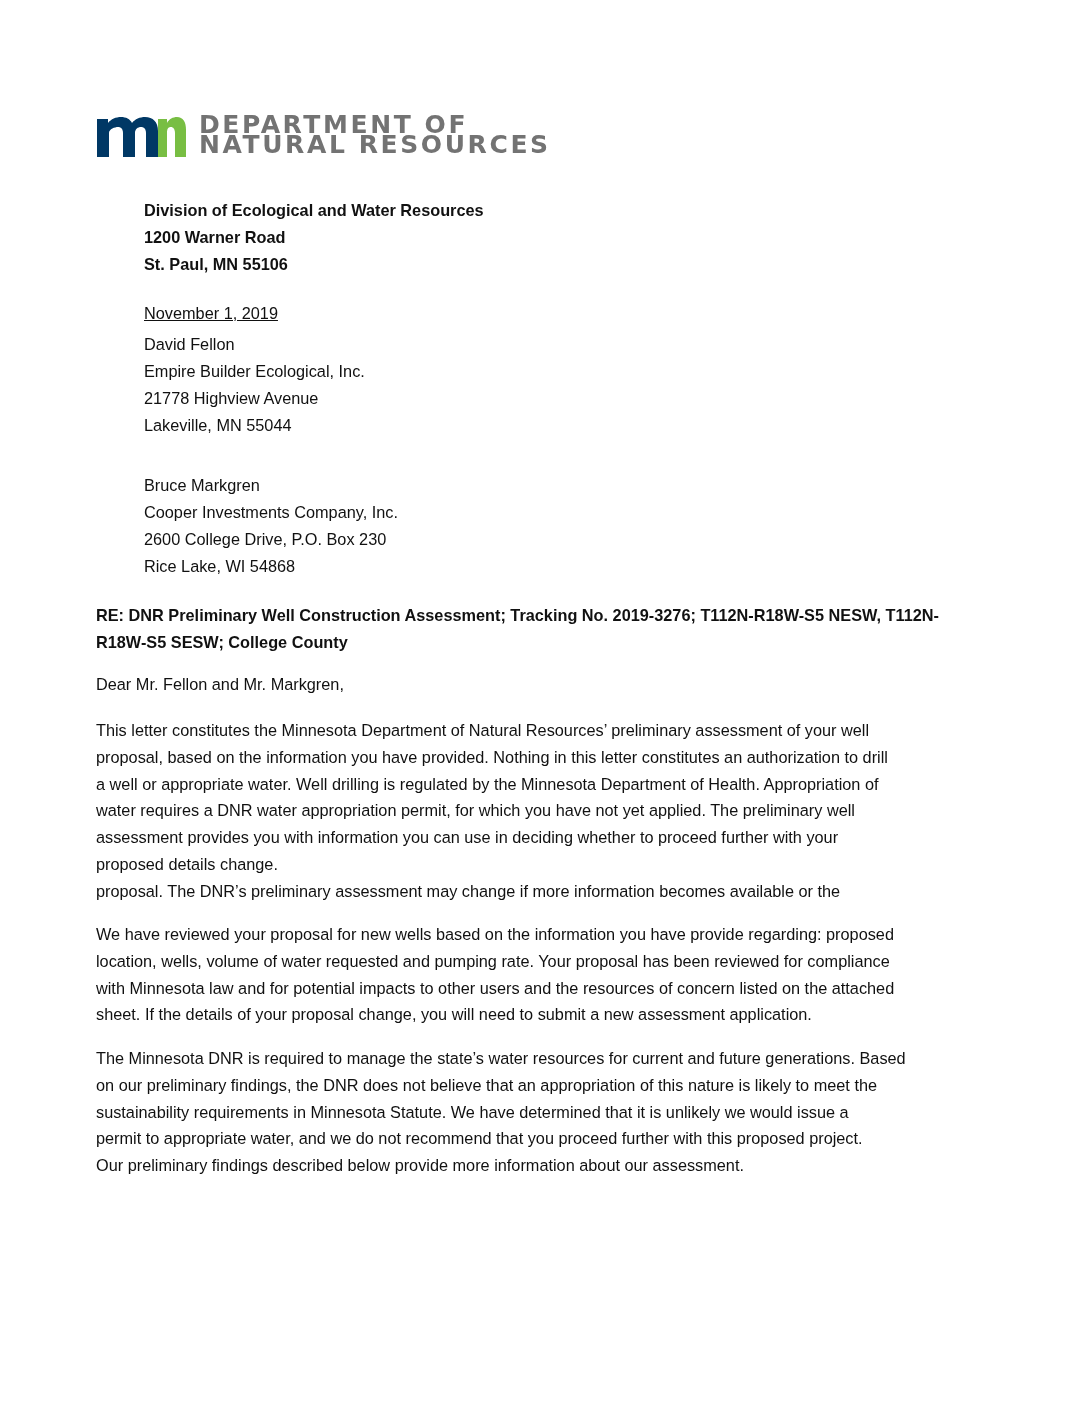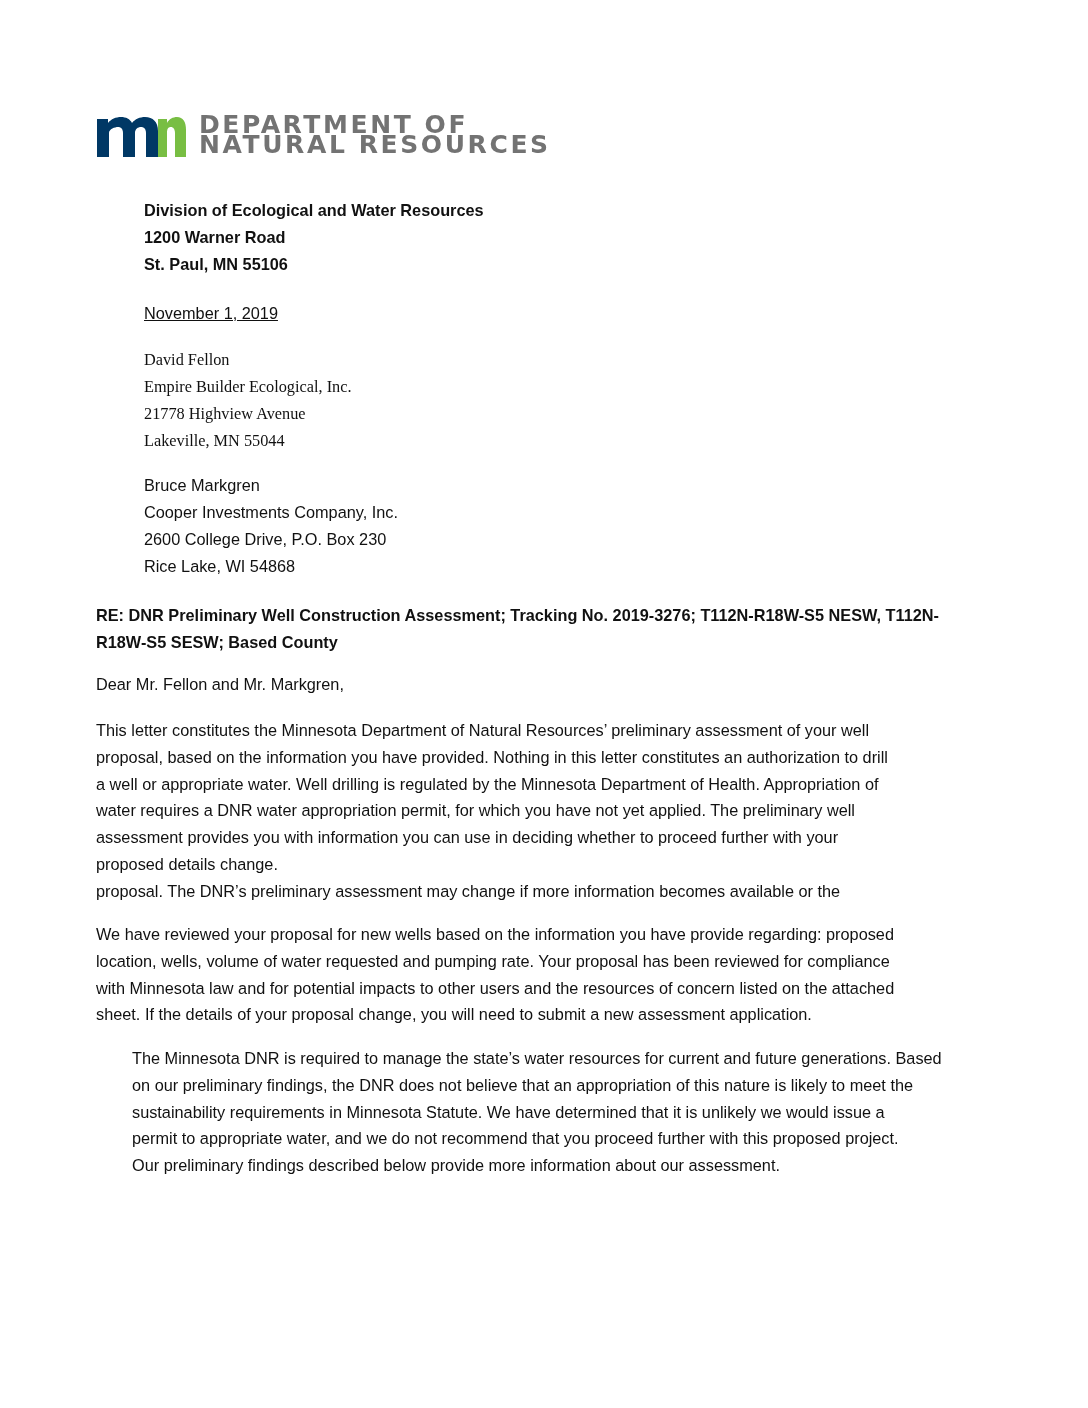--- a/index.html
+++ b/index.html
@@ -35,37 +35,37 @@
 <div class="block bold" style="top:197px;">
   <div>Division of Ecological and Water Resources</div>
   <div>1200 Warner Road</div>
   <div>St. Paul, MN 55106</div>
 </div>
 
 <div class="block" style="top:300px;text-decoration:underline;">
   <div>November 1, 2019</div>
 </div>
 
-<div class="block" style="top:346px;font-family:Liberation Serif, serif;">
+<div class="block" style="top:331px;">
   <div>David Fellon</div>
   <div>Empire Builder Ecological, Inc.</div>
   <div>21778 Highview Avenue</div>
   <div>Lakeville, MN 55044</div>
 </div>
 
 <div class="block" style="top:472px;">
   <div>Bruce Markgren</div>
   <div>Cooper Investments Company, Inc.</div>
   <div>2600 College Drive, P.O. Box 230</div>
   <div>Rice Lake, WI 54868</div>
 </div>
 
 <div class="para bold" style="top:602px;">
   <span class="line">RE: DNR Preliminary Well Construction Assessment; Tracking No. 2019-3276; T112N-R18W-S5 NESW, T112N-</span>
-  <span class="line">R18W-S5 SESW; Based County</span>
+  <span class="line">R18W-S5 SESW; College County</span>
 </div>
 
 <div class="para" style="top:671px;">
   <span class="line">Dear Mr. Fellon and Mr. Markgren,</span>
 </div>
 
 <div class="para" style="top:717px;">
   <span class="line">This letter constitutes the Minnesota Department of Natural Resources’ preliminary assessment of your well</span>
   <span class="line">proposal, based on the information you have provided.  Nothing in this letter constitutes an authorization to drill</span>
   <span class="line">a well or appropriate water.  Well drilling is regulated by the Minnesota Department of Health.  Appropriation of</span>
@@ -75,19 +75,19 @@
   <span class="line">proposal.  The DNR’s preliminary assessment may change if more information becomes available or the</span>
 </div>
 
 <div class="para" style="top:921px;">
   <span class="line">We have reviewed your proposal for new wells based on the information you have provide regarding: proposed</span>
   <span class="line">location, wells, volume of water requested and pumping rate. Your proposal has been reviewed for compliance</span>
   <span class="line">with Minnesota law and for potential impacts to other users and the resources of concern listed on the attached</span>
   <span class="line">sheet. If the details of your proposal change, you will need to submit a new assessment application.</span>
 </div>
 
-<div class="para" style="top:1045px;margin-left:36px;">
+<div class="para" style="top:1045px;">
   <span class="line">The Minnesota DNR is required to manage the state’s water resources for current and future generations. Based</span>
   <span class="line">on our preliminary findings, the DNR does not believe that an appropriation of this nature is likely to meet the</span>
   <span class="line">sustainability requirements in Minnesota Statute. We have determined that it is unlikely we would issue a</span>
   <span class="line">permit to appropriate water, and we do not recommend that you proceed further with this proposed project.</span>
   <span class="line">Our preliminary findings described below provide more information about our assessment.</span>
 </div>
 
 </body></html>

